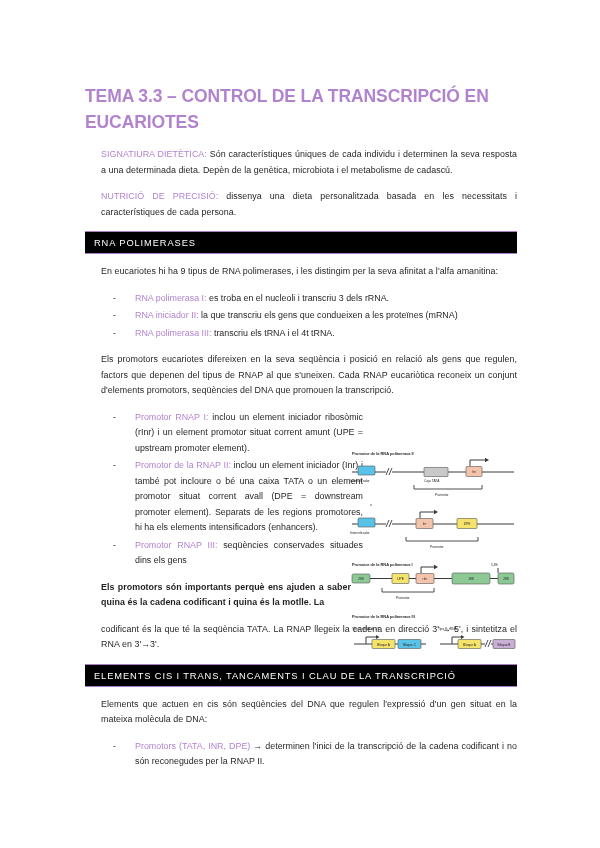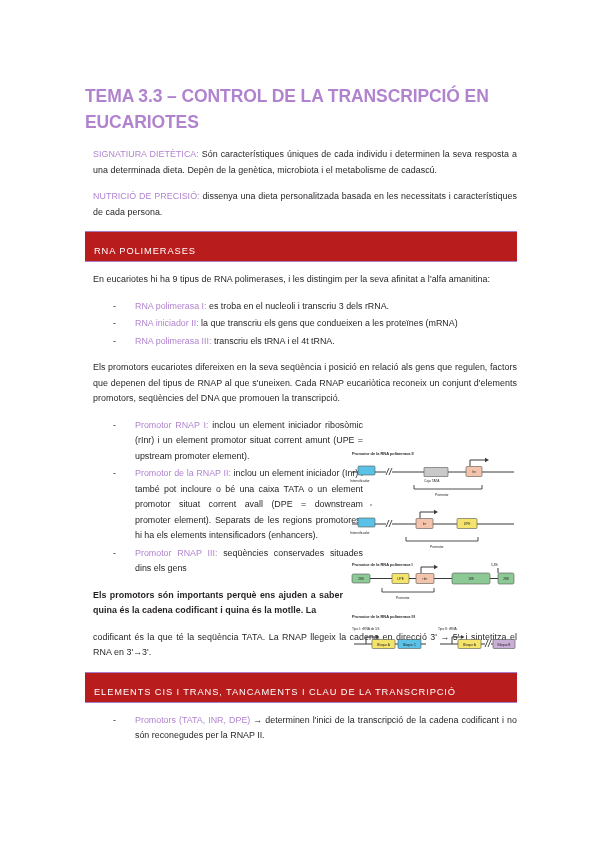--- a/index.html
+++ b/index.html
@@ -37,34 +37,34 @@
     line-height: 26px;
     letter-spacing: -0.1px;
     margin: 0 0 12px 0;
   }
 
   
   .para {
     font-size: 8.9px;
     line-height: 15.5px;
     text-align: justify;
-    margin: 0 0 11px 8px;
+    margin: 0 0 11px 16px;
     letter-spacing: 0.05px;
   }
   .accent {
     color: #b183cf;
   }
 
   
   .section-bar {
-    background: #b91c1c;
+    background: #000000;
     color: #ffffff;
     font-size: 9.3px;
     letter-spacing: 0.9px;
-    padding: 14px 0 5px 9px;
+    padding: 6px 0 5px 9px;
     margin: 0 0 10px 0;
     box-sizing: border-box;
     width: 432px;
     border-top: 1px solid #a97ec6;
     border-bottom: 1px solid #a97ec6;
   }
 
   
   ul.dash-list {
     list-style: none;
@@ -135,20 +135,21 @@
     <ul class="dash-list narrow-list">
       <li><span class="dash">-</span><span class="accent">Promotor RNAP I:</span><span> inclou un element iniciador ribosòmic (rInr) i un element promotor situat corrent amunt (UPE = upstream promoter element).</span></li>
       <li><span class="dash">-</span><span class="accent">Promotor de la RNAP II:</span><span> inclou un element iniciador (Inr) i també pot incloure o bé una caixa TATA o un element promotor situat corrent avall (DPE = downstream promoter element). Separats de les regions promotores, hi ha els elements intensificadors (enhancers).</span></li>
       <li><span class="dash">-</span><span class="accent">Promotor RNAP III:</span><span> seqüències conservades situades dins els gens</span></li>
     </ul>
 
     <p class="para wrap-narrow">Els promotors són importants perquè ens ajuden a saber quina és la cadena codificant i quina és la motlle. La </p>
     <p class="para flow-after-fig">codificant és la que té la seqüència TATA. La RNAP llegeix la cadena en direcció 3' → 5', i sintetitza el RNA en 3'→3'.</p>
 
     <div class="section-bar">ELEMENTS CIS I TRANS, TANCAMENTS I CLAU DE LA TRANSCRIPCIÓ</div>
+    <p class="para">Elements que actuen en cis són seqüències del DNA que regulen l'expressió d'un gen situat en la mateixa molècula de DNA:</p>
     <ul class="dash-list">
       <li><span class="dash">-</span><span class="accent">Promotors (TATA, INR, DPE)</span><span> → determinen l'inici de la transcripció de la cadena codificant i no són reconegudes per la RNAP II.</span></li>
     </ul>
 
   </div>
 
   <div class="figure">
     <svg width="170" height="214" viewBox="0 0 170 214" xmlns="http://www.w3.org/2000/svg">
       <style>
         .fl { stroke:#3a3a3a; stroke-width:1; fill:none; }

